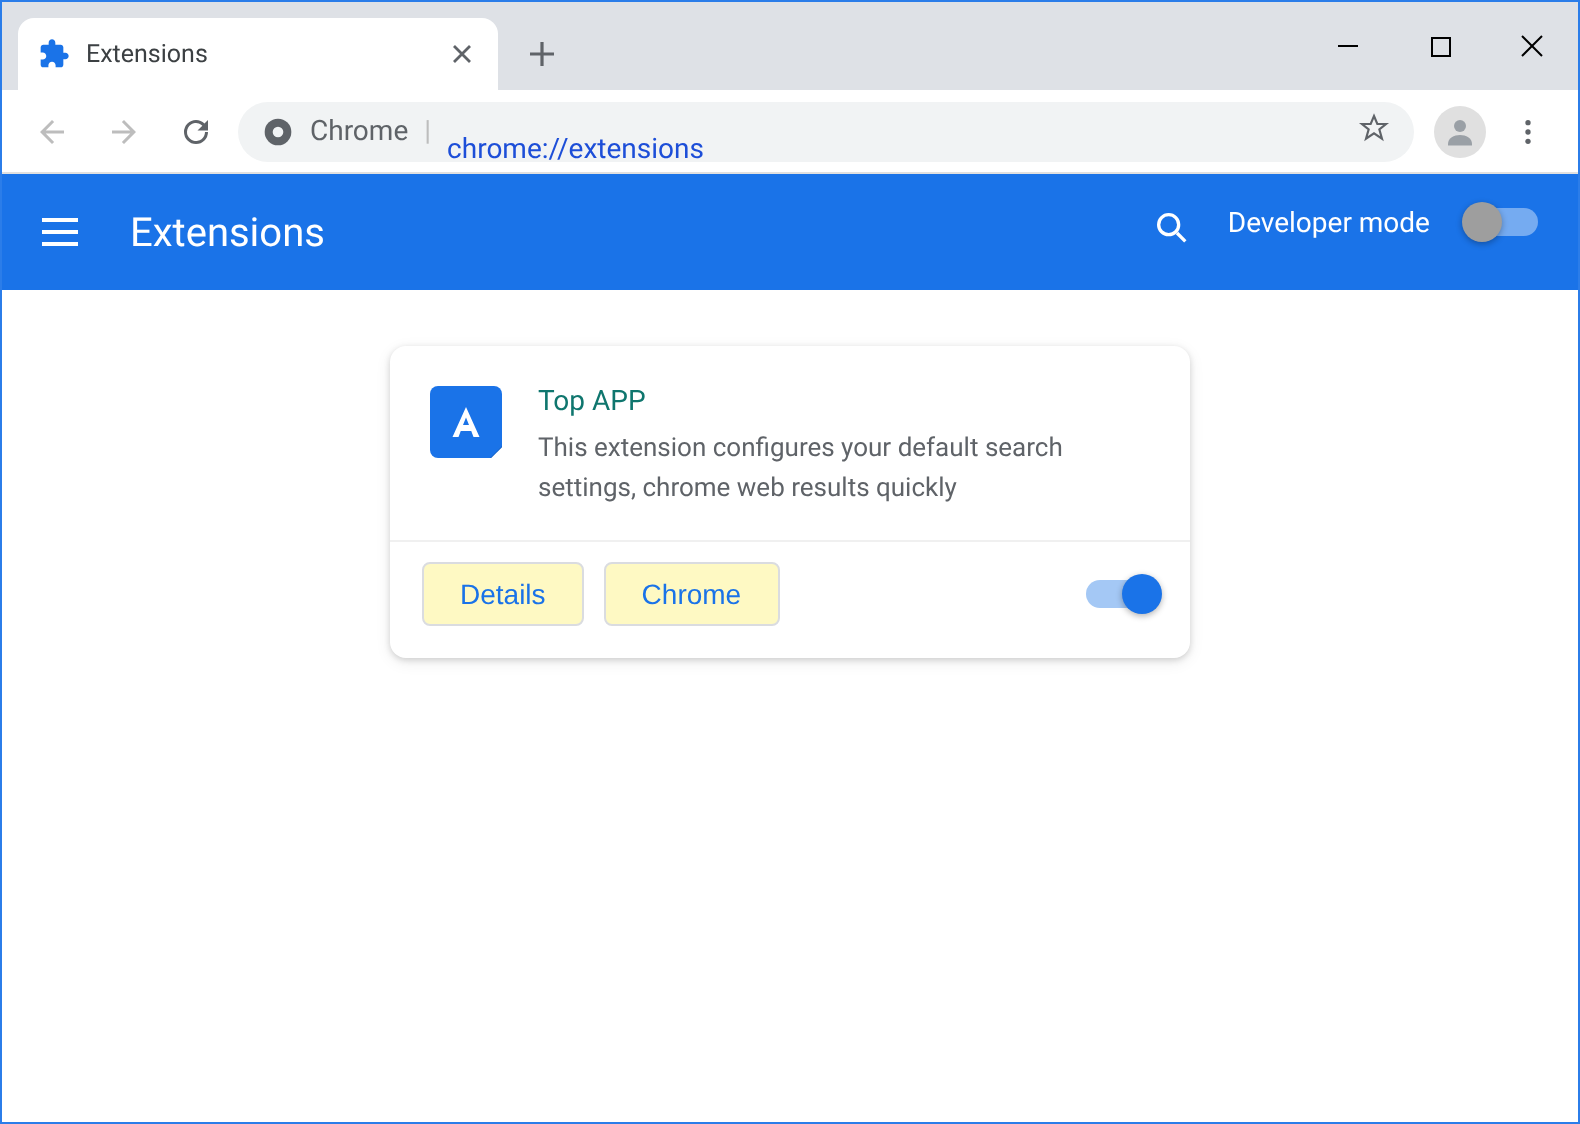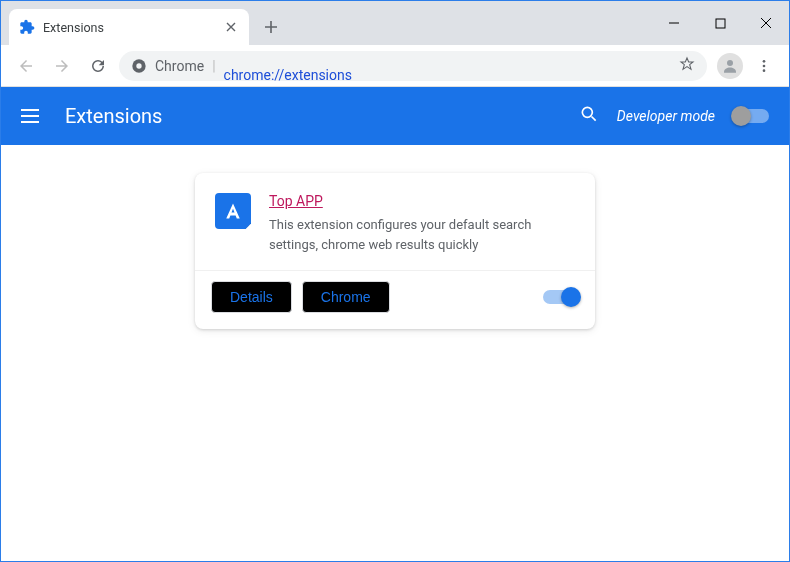--- a/index.html
+++ b/index.html
@@ -133,23 +133,21 @@
     width: 24px; height: 24px;
     display:flex; flex-direction:column; justify-content:center; gap:4px;
     cursor:pointer;
     margin-right: 20px;
   }
   .hamburger span { height:2px; background:#fff; width:18px; }
   .ext-title { font-size: 20px; font-weight: 400; }
   .ext-header-right {
     margin-left: auto;
     display:flex;
-    align-items:center;
     gap: 18px;
-    font-style: italic;
   }
   .search-ico { color:#fff; cursor:pointer; }
   .dev-label { font-size: 14px; }
   .toggle-off {
     width: 36px; height: 14px;
     background: rgba(255,255,255,0.4);
     border-radius: 8px;
     position: relative;
     cursor:pointer;
   }
@@ -196,32 +194,32 @@
   .ext-icon::after{
     content:'';
     position:absolute;
     right:0; bottom:0;
     width: 0; height:0;
     border-left: 6px solid transparent;
     border-bottom: 6px solid rgba(0,0,0,0.15);
   }
   .ext-icon svg { fill:#fff; }
   .ext-info { flex:1; }
-  .ext-name { font-size: 14px; color:#be185d; margin-bottom: 6px; text-decoration: underline; }
+  .ext-name { font-size: 14px; color:#0f766e; margin-bottom: 6px; }
   .ext-desc { font-size: 13px; color:#5f6368; line-height: 1.5; }
   .card-actions {
     display:flex;
     align-items:center;
     padding: 10px 16px 14px 16px;
     gap: 10px;
     border-top: 1px solid #f0f0f0;
   }
   .pill-btn {
     border: 1px solid #dadce0;
-    background:#000000;
+    background:#fef9c3;
     color: #1a73e8;
     font-size: 14px;
     padding: 7px 18px;
     border-radius: 4px;
     cursor:pointer;
     font-weight:500;
   }
   .toggle-on {
     margin-left:auto;
     width: 36px; height: 14px;

